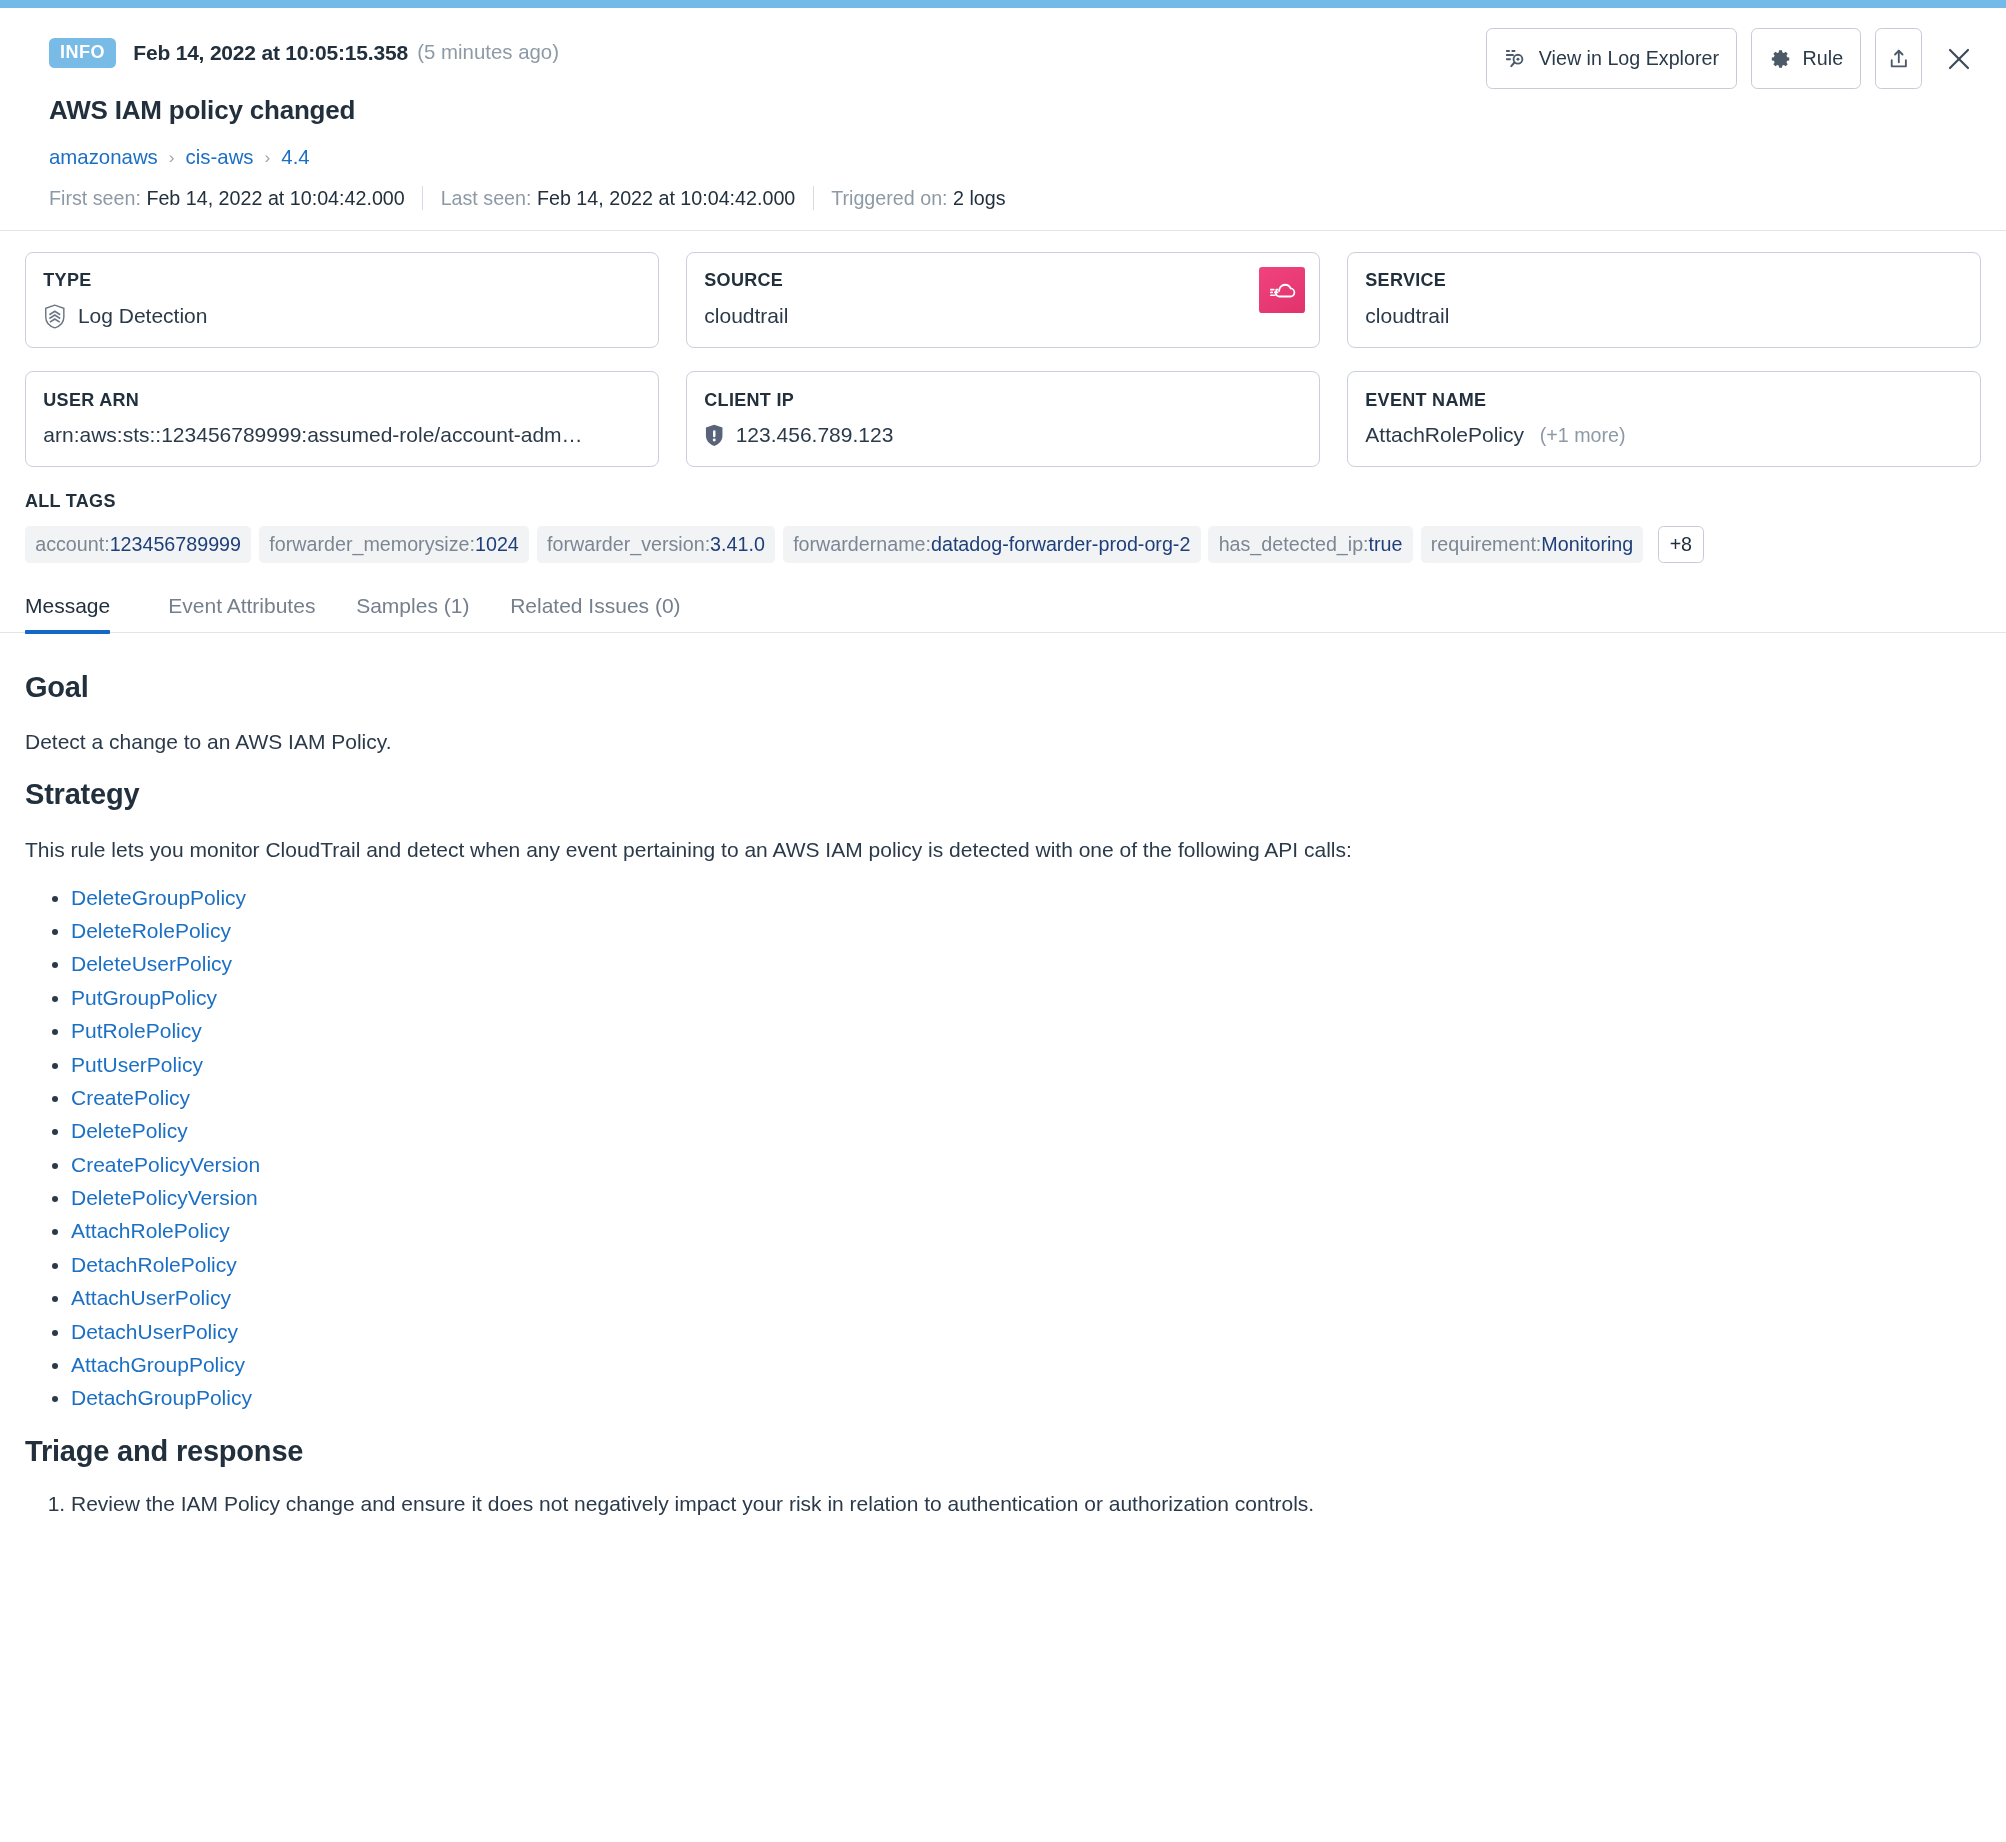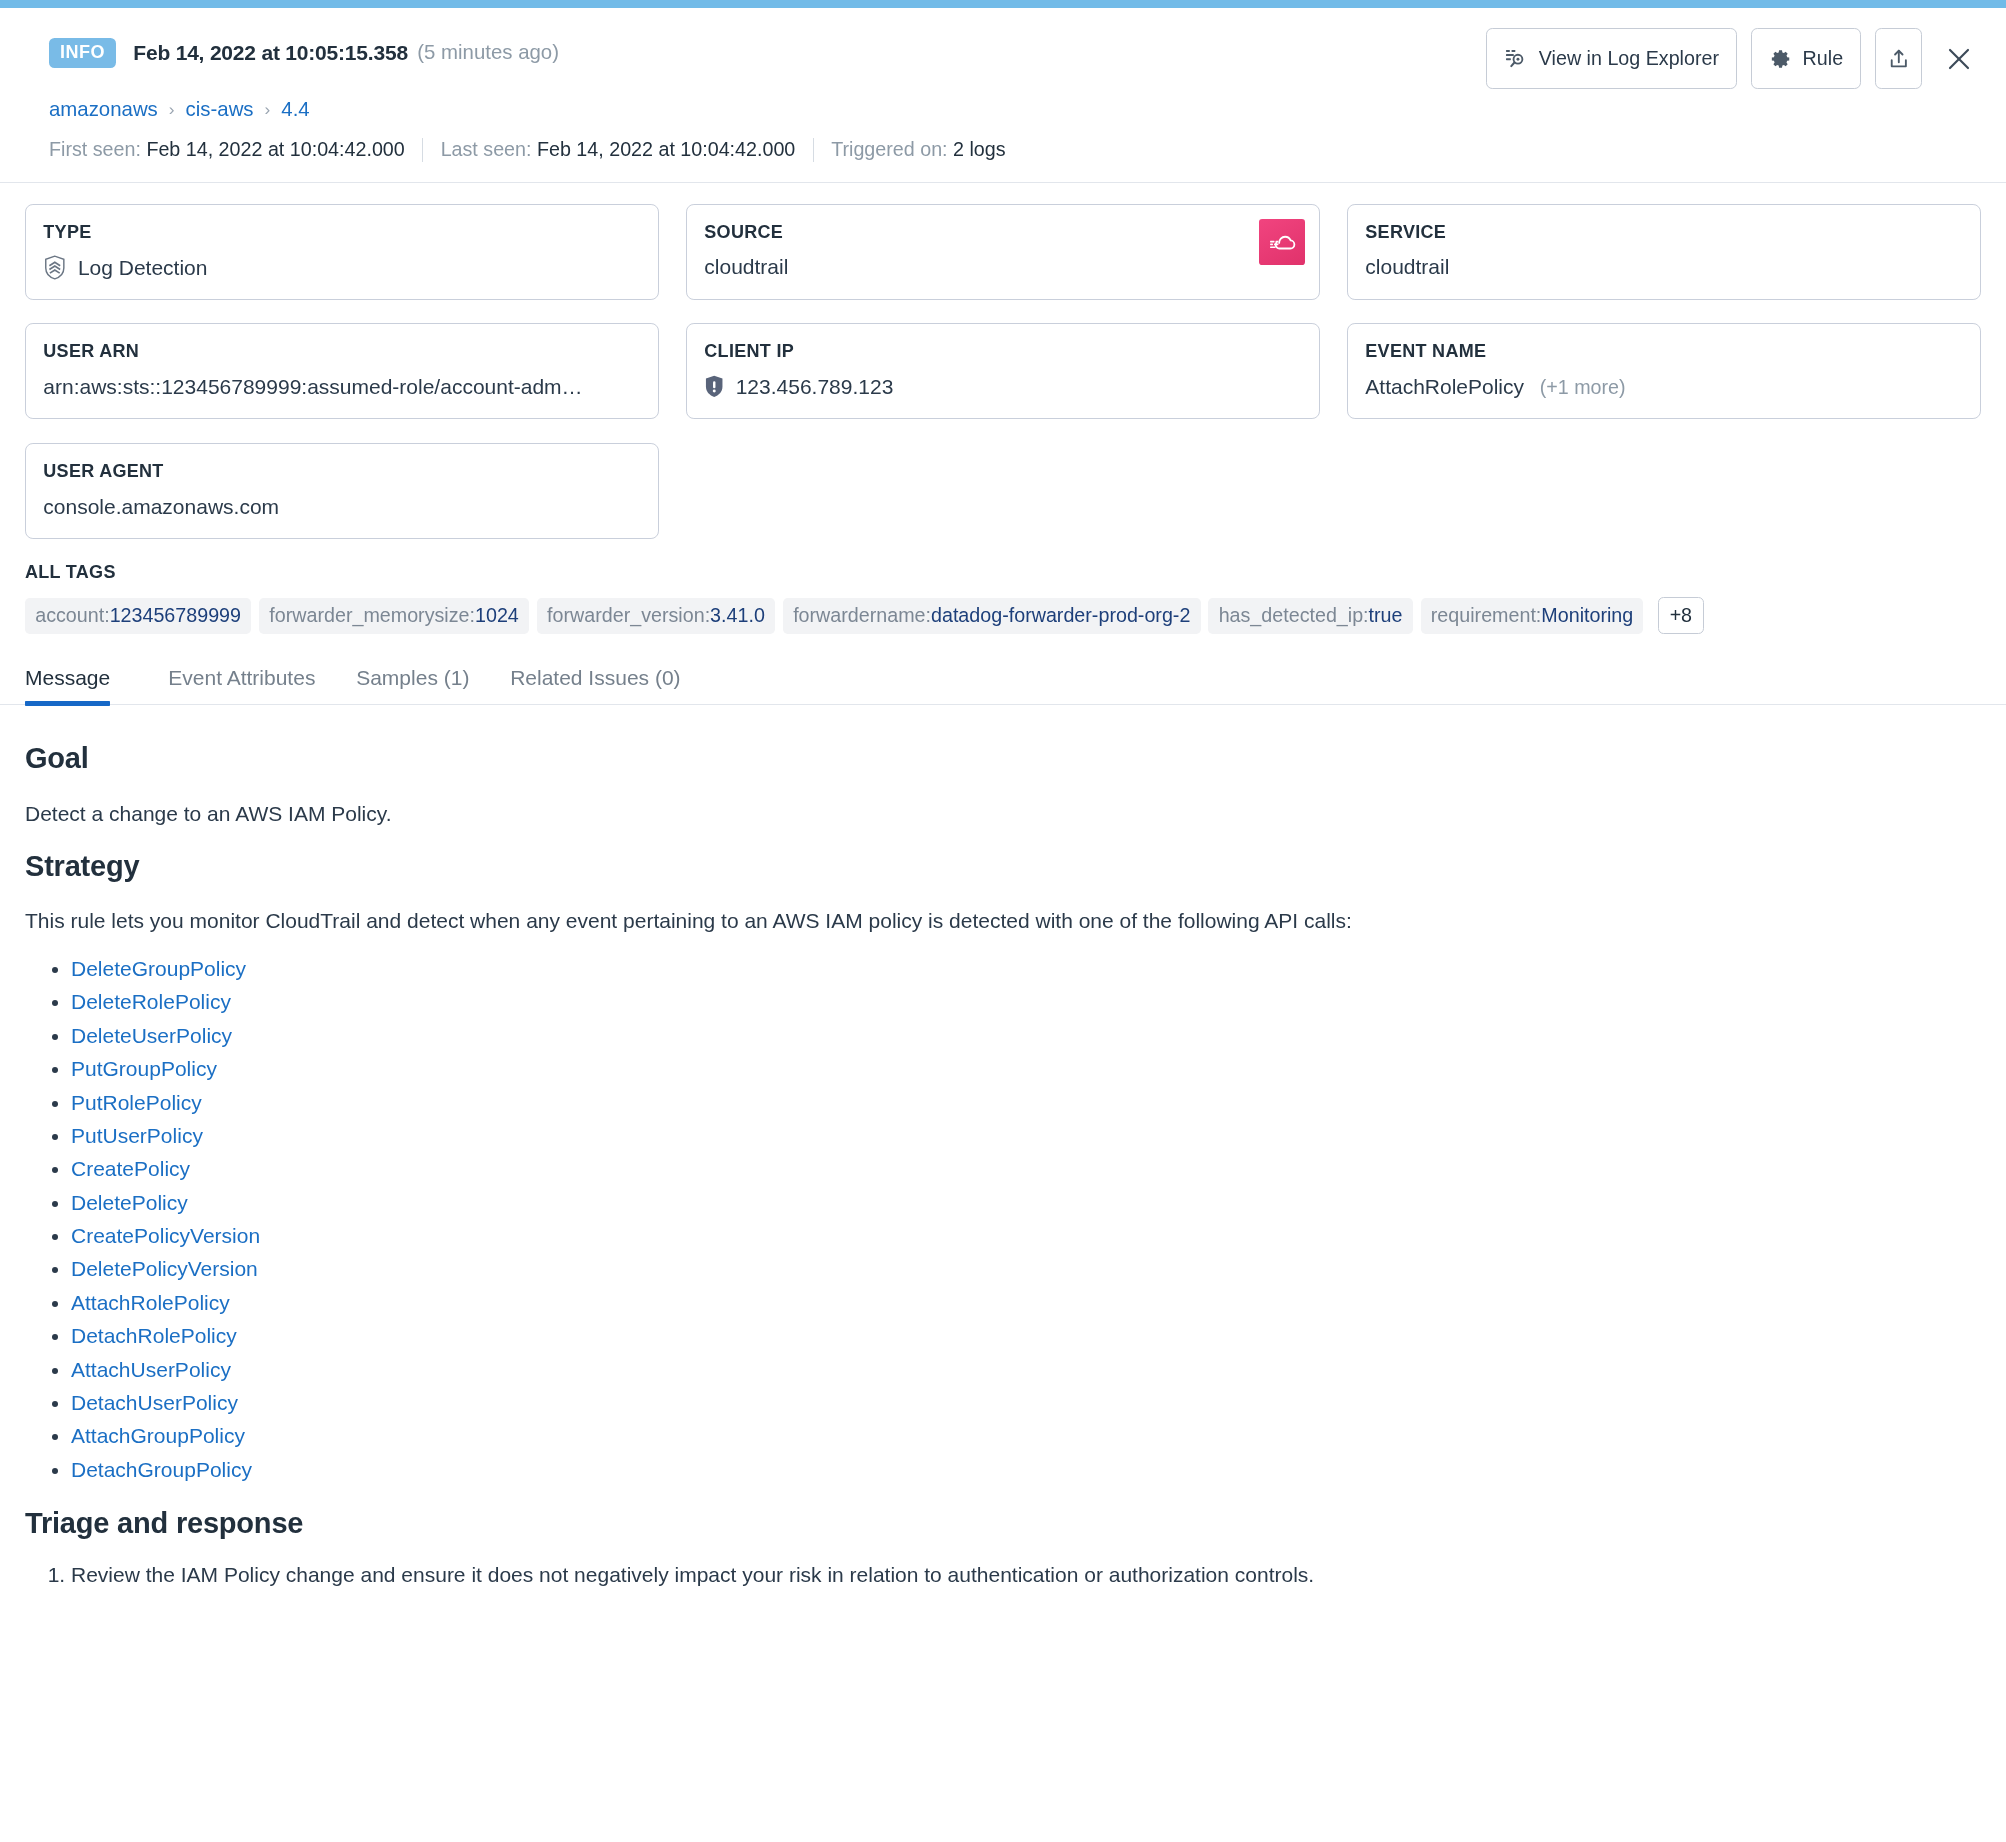--- a/index.html
+++ b/index.html
@@ -342,20 +342,21 @@
     <button class="btn-close">
       <span class="icon">
         <svg width="30" height="30" viewBox="0 0 24 24" stroke="#3c4a58" stroke-width="1.7" stroke-linecap="round">
           <line x1="4.8" y1="4.8" x2="19.2" y2="19.2"></line>
           <line x1="19.2" y1="4.8" x2="4.8" y2="19.2"></line>
         </svg>
       </span>
     </button>
   </div>
 
+  <h1 class="title">AWS IAM policy changed</h1>
 
   <div class="breadcrumb">
     <a>amazonaws</a>
     <span class="bc-sep">›</span>
     <a>cis-aws</a>
     <span class="bc-sep">›</span>
     <a>4.4</a>
   </div>
 
   <div class="seen-row">
@@ -435,26 +436,20 @@
   </div>
 
   <div class="card">
     <div class="card-label">EVENT NAME</div>
     <div class="card-value">
       <span>AttachRolePolicy</span>
       <span class="muted">(+1 more)</span>
     </div>
   </div>
 
-  <div class="card">
-    <div class="card-label">USER AGENT</div>
-    <div class="card-value">
-      <span>console.amazonaws.com</span>
-    </div>
-  </div>
 
 </div>
 
 <div class="tags-wrap">
   <div class="tags-label">ALL TAGS</div>
   <div class="tags">
     <span class="tag"><span>account:</span><span class="tval">123456789999</span></span>
     <span class="tag"><span>forwarder_memorysize:</span><span class="tval">1024</span></span>
     <span class="tag"><span>forwarder_version:</span><span class="tval">3.41.0</span></span>
     <span class="tag"><span>forwardername:</span><span class="tval">datadog-forwarder-prod-org-2</span></span>

